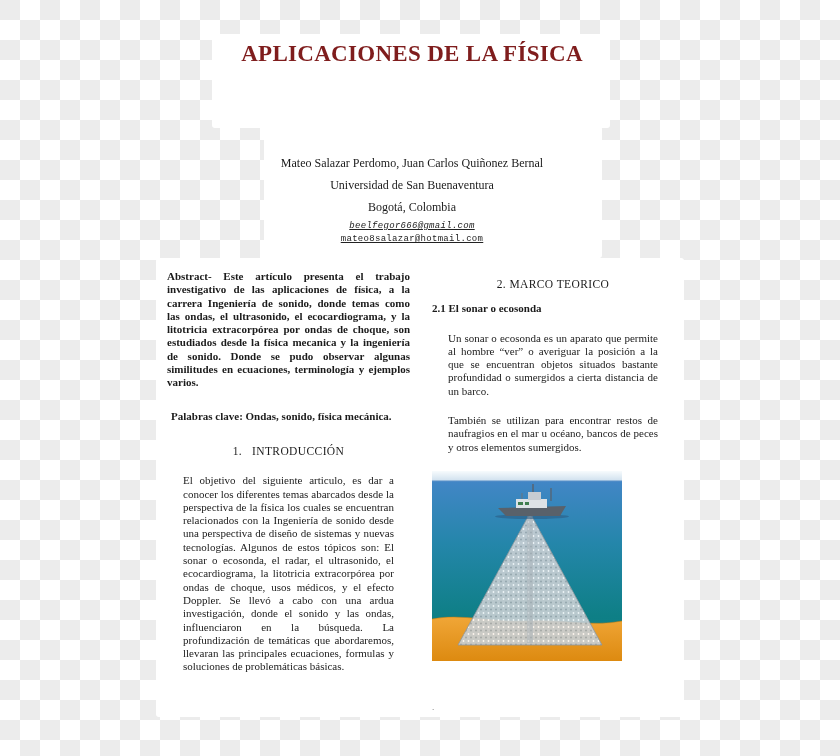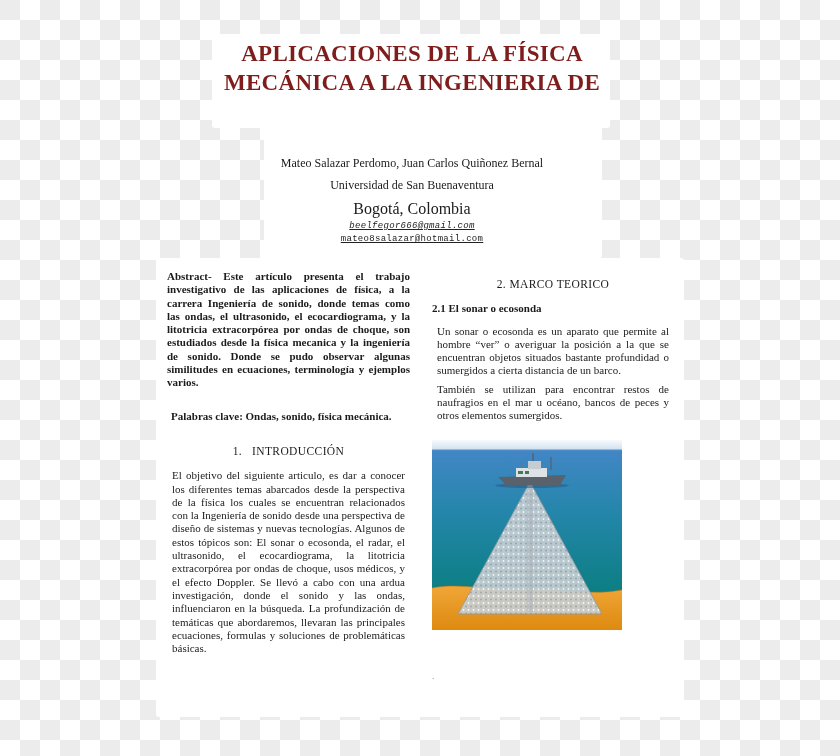--- a/index.html
+++ b/index.html
@@ -27,61 +27,60 @@
   .title-block{
     top:40px;
     font-weight:bold;
     font-size:23px;
     line-height:28.5px;
     letter-spacing:.3px;
     color:#7f1d1d;
   }
   .authors-line{top:156px;font-size:12px;}
   .affiliation-line{top:178px;font-size:12px;}
-  .location-line{top:200px;font-size:16px;}
+  .location-line{top:200px;font-size:12px;}
   .email-line{
     font-family:"Liberation Mono","DejaVu Sans Mono",monospace;
     font-size:9px;letter-spacing:.3px;
     text-decoration:underline;color:#222;
   }
   .email-1{top:221px;font-style:italic;}
   .email-2{top:234px;}
 
   .col{font-size:11px;line-height:13.3px;text-align:justify;}
   .col-left{left:167px;top:270px;width:243px;}
   .col-right{left:432px;top:278px;width:242px;}
 
   .abstract-par{font-weight:bold;margin:0 0 20px 0;word-spacing:1px;}
   .keywords-line{font-weight:bold;margin:4px;}
   .sec-heading{
     text-align:center;font-size:11.5px;letter-spacing:.4px;
     margin:22px 0 11px 0;white-space:pre-wrap;font-weight:normal;
   }
   .sec-heading-2{margin:0 0 11px 0;}
   .subsec-heading{font-weight:bold;text-align:left;margin:0 0 9px 0;font-size:11px;}
-  .body-par{margin:5px;}
+  .body-par{margin:16px;}
 
   .figure-wrap{margin-top:17px;width:190px;height:190px;}
   .figure-wrap svg{display:block;}
   .fig-caption{margin-top:42px;font-size:9px;color:#666;text-align:left;line-height:9px;}
 </style>
 </head>
 <body>
 
 <div id="canvas">
 
   <div class="checker"></div>
 
   <div class="white-patch" id="patch-title"></div>
   <div class="white-patch" id="patch-authors"></div>
   <div class="white-patch" id="patch-main"></div>
 
   <div class="abs center-band title-block">
     <div>APLICACIONES DE LA FÍSICA</div>
-    <div>MECÁNICA A LA INGENIERIA DE</div>
   </div>
 
   <div class="abs center-band authors-line">Mateo Salazar Perdomo, Juan Carlos Quiñonez Bernal</div>
   <div class="abs center-band affiliation-line">Universidad de San Buenaventura</div>
   <div class="abs center-band location-line">Bogotá, Colombia</div>
   <div class="abs center-band email-line email-1">beelfegor666@gmail.com</div>
   <div class="abs center-band email-line email-2">mateo8salazar@hotmail.com</div>
 
   <div class="abs col col-left">
     <p class="abstract-par">Abstract-  Este artículo presenta el trabajo investigativo de las aplicaciones de física, a la carrera Ingeniería de sonido, donde temas como las ondas, el ultrasonido, el ecocardiograma, y la litotricia extracorpórea por ondas de choque, son estudiados desde la física mecanica y la ingeniería de sonido. Donde se pudo observar algunas similitudes en ecuaciones, terminología y ejemplos varios.</p>

